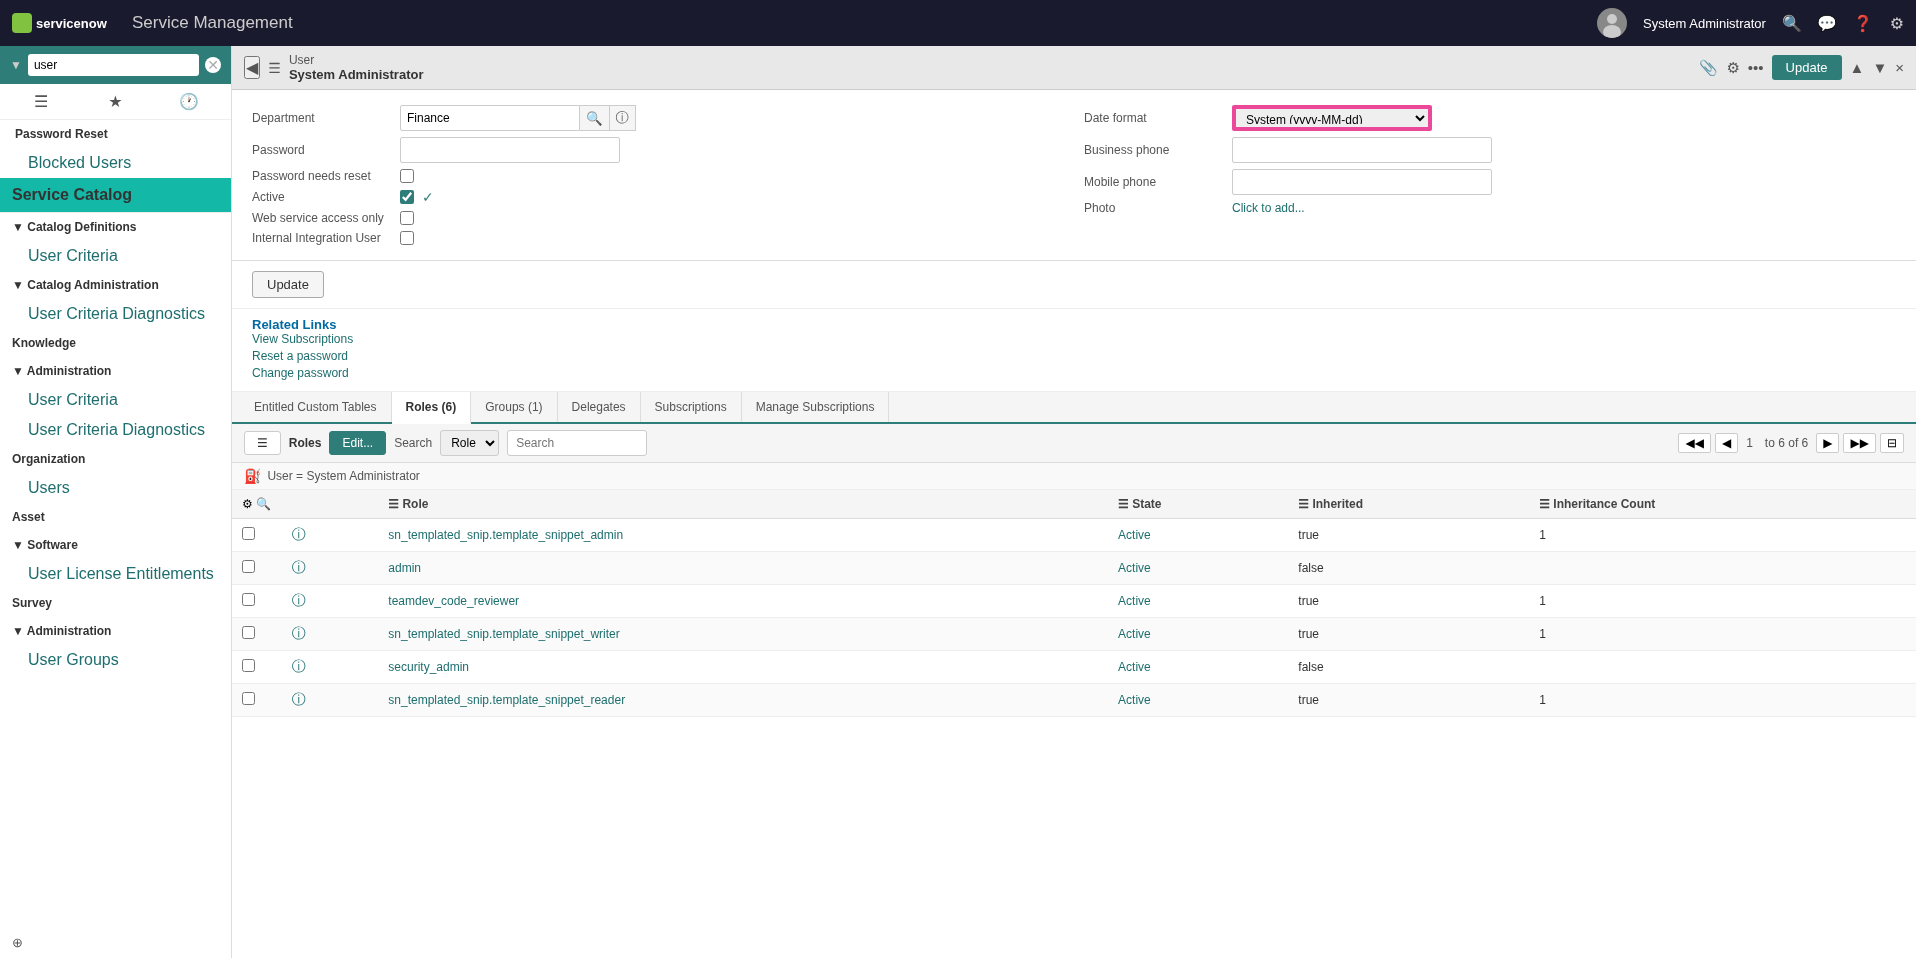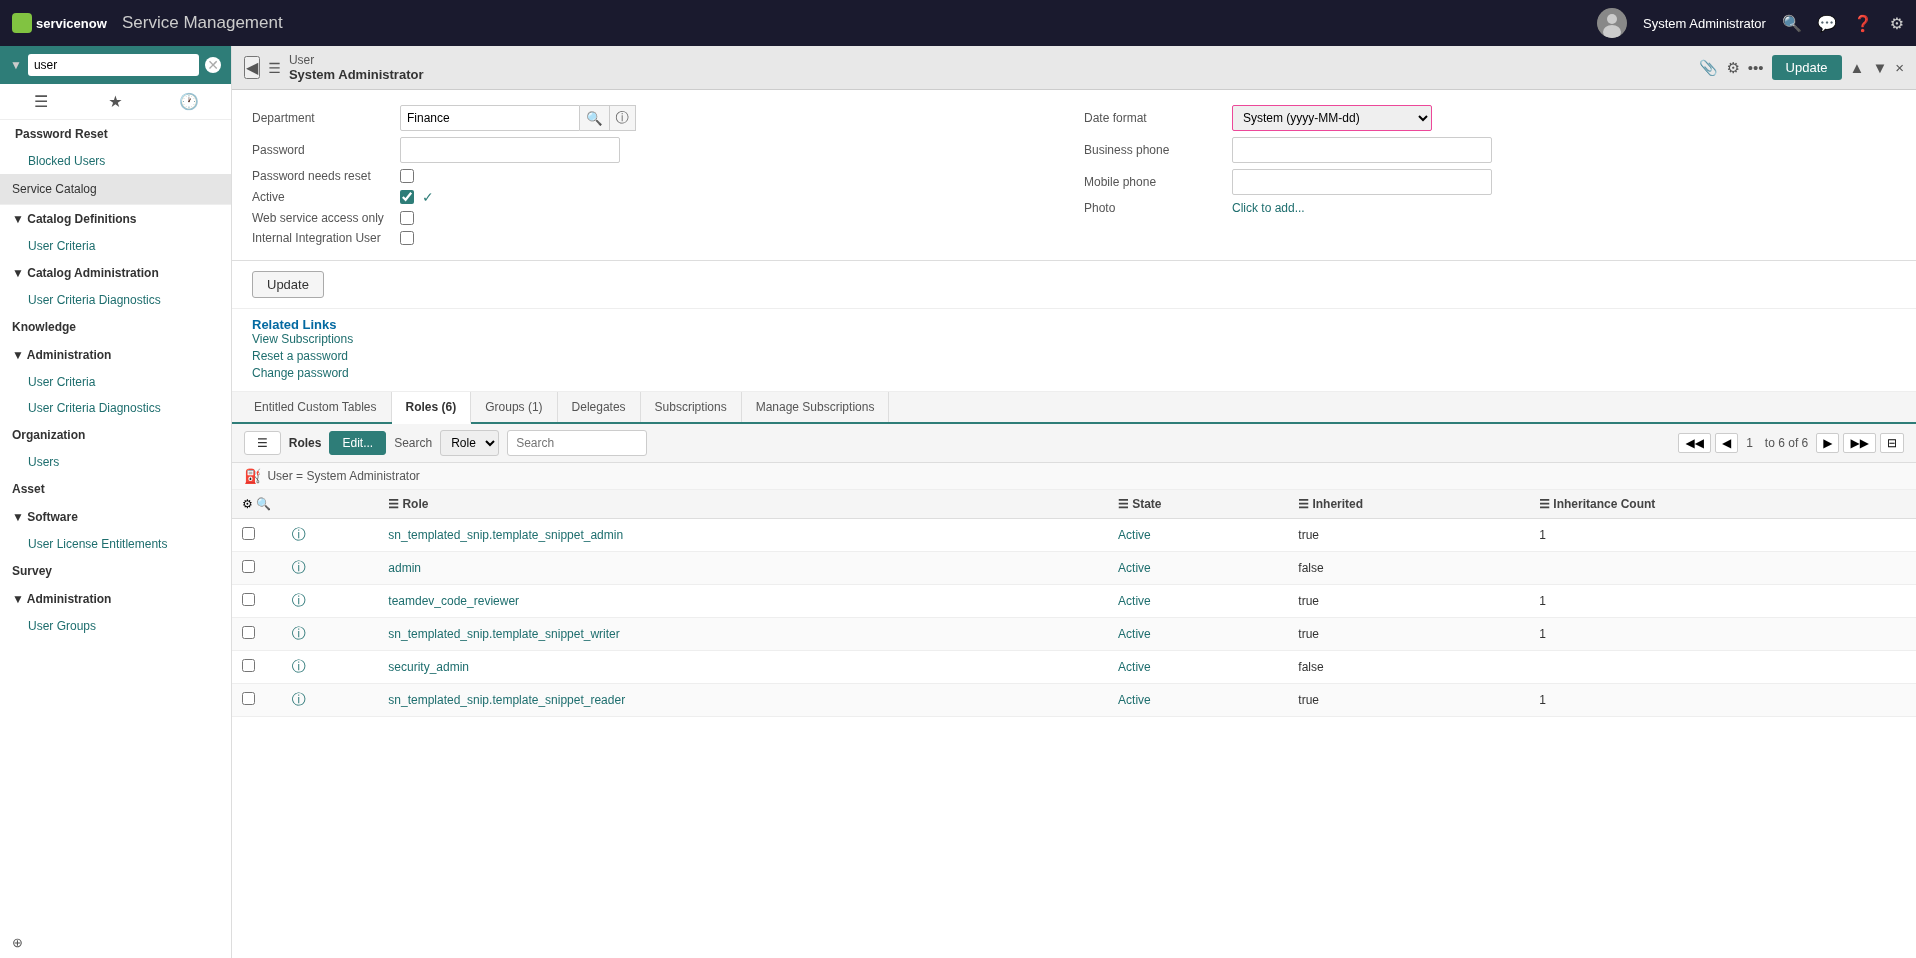--- a/index.html
+++ b/index.html
@@ -10,21 +10,21 @@
       height: 46px;
       background: #1a1a2e;
       display: flex;
       align-items: center;
       padding: 0 12px;
       color: #fff;
       justify-content: space-between;
       position: relative;
       z-index: 100;
     }
-    .top-nav-left { display: flex; align-items: center; }
+    .top-nav-left { display: flex; align-items: center; gap: 10px; }
     .brand-logo { display: flex; align-items: center; gap: 8px; }
     .app-title { color: #ccc; font-size: 17px; }
     .top-nav-right { display: flex; align-items: center; gap: 16px; }
     .user-avatar { width: 30px; height: 30px; border-radius: 50%; background: #666; display: flex; align-items: center; justify-content: center; color: #fff; font-size: 11px; overflow: hidden; }
     .user-name { color: #fff; font-size: 13px; }
     .nav-icon { color: #ccc; font-size: 16px; cursor: pointer; }
 
     
     .main-layout { display: flex; height: calc(958px - 46px); }
 
@@ -61,39 +61,39 @@
     .sidebar-scroll { flex: 1; overflow-y: auto; }
     .sidebar-item {
       padding: 7px 12px 7px 20px;
       font-size: 12px;
       color: #1e6e6e;
       cursor: pointer;
       border-left: 3px solid transparent;
     }
     .sidebar-section-label {
       padding: 8px 12px;
-      font-size: 12px;
-      font-weight: normal;
+      font-size: 16px;
+      font-weight: bold;
       color: #333;
-      background: #e5e5e5;
+      background: #14b8a6;
       border-bottom: 1px solid #eee;
     }
     .sidebar-expandable {
       padding: 7px 12px;
       font-size: 12px;
       font-weight: bold;
       color: #333;
       cursor: pointer;
       display: flex;
       align-items: center;
       gap: 4px;
     }
     .sidebar-sub-item {
       padding: 6px 12px 6px 28px;
-      font-size: 12px;
+      font-size: 16px;
       color: #1e6e6e;
       cursor: pointer;
     }
     .sidebar-plain {
       padding: 7px 12px;
       font-size: 12px;
       color: #333;
       font-weight: bold;
       cursor: pointer;
     }
@@ -167,21 +167,21 @@
       outline: none;
     }
     .form-input-wide { width: 220px; }
     .form-input-full { width: 260px; }
     .form-checkbox { width: 14px; height: 14px; cursor: pointer; }
     .dept-input-wrap { display: flex; align-items: center; }
     .dept-input { border: 1px solid #ccc; border-radius: 2px 0 0 2px; padding: 3px 6px; font-size: 12px; height: 26px; width: 180px; }
     .dept-btn { border: 1px solid #ccc; border-left: none; background: #f5f5f5; padding: 2px 6px; cursor: pointer; height: 26px; }
     .dept-info { border: 1px solid #ccc; border-left: none; background: #f5f5f5; padding: 2px 6px; cursor: pointer; height: 26px; color: #666; }
     .photo-link { color: #1e6e6e; cursor: pointer; font-size: 12px; text-decoration: none; }
-    .date-select { border: 1px solid #ec4899; border-radius: 2px; padding: 3px 6px; font-size: 12px; height: 26px; width: 200px; }
+    .date-select { border: 4px solid #ec4899; border-radius: 2px; padding: 3px 6px; font-size: 12px; height: 26px; width: 200px; }
 
     
     .update-btn-wrap { padding: 10px 20px; background: #fff; border-bottom: 1px solid #eee; }
     .update-btn {
       padding: 5px 14px;
       background: #f5f5f5;
       border: 1px solid #aaa;
       border-radius: 3px;
       cursor: pointer;
       font-size: 13px;

